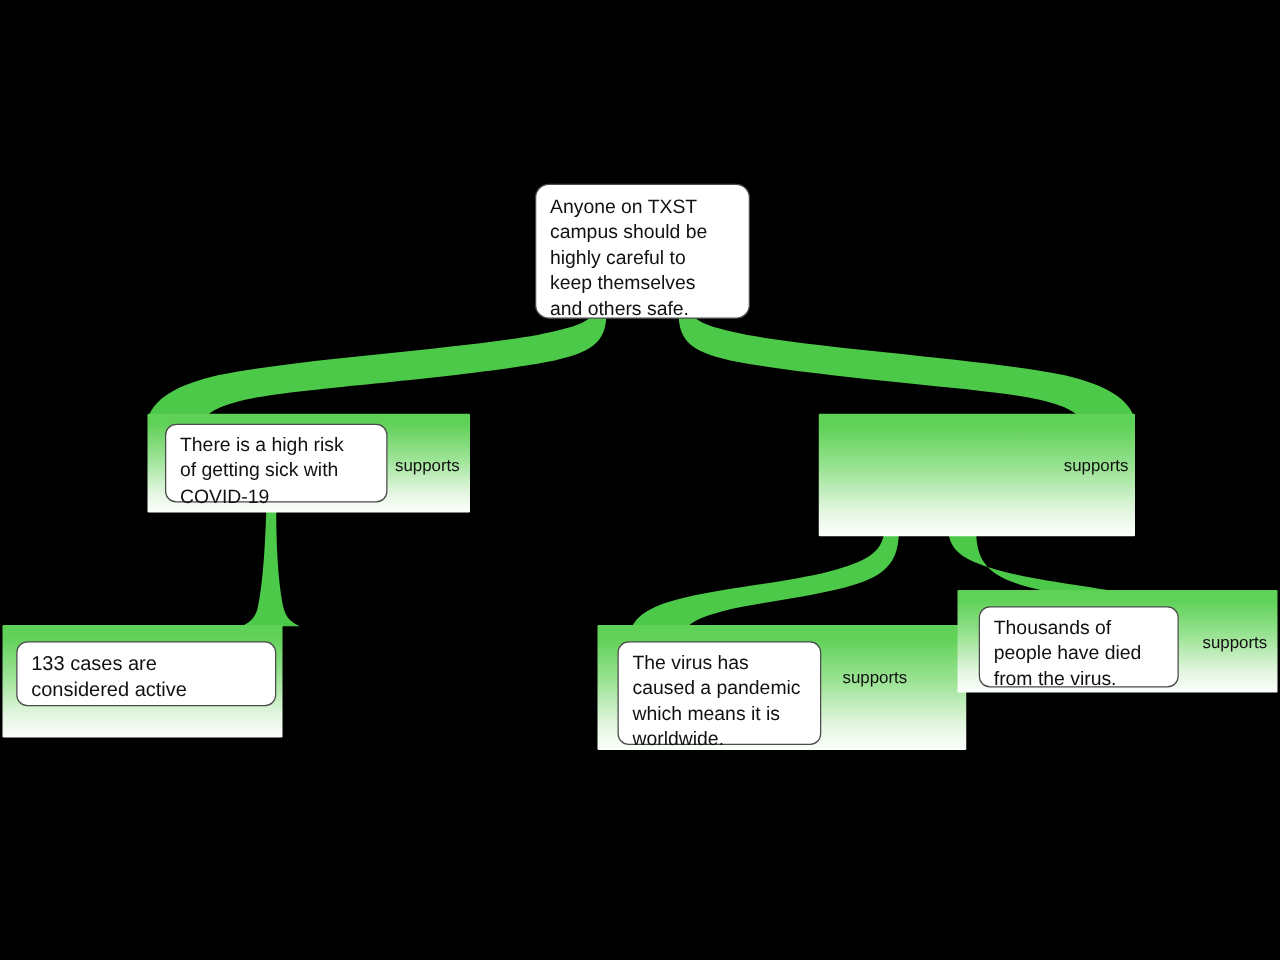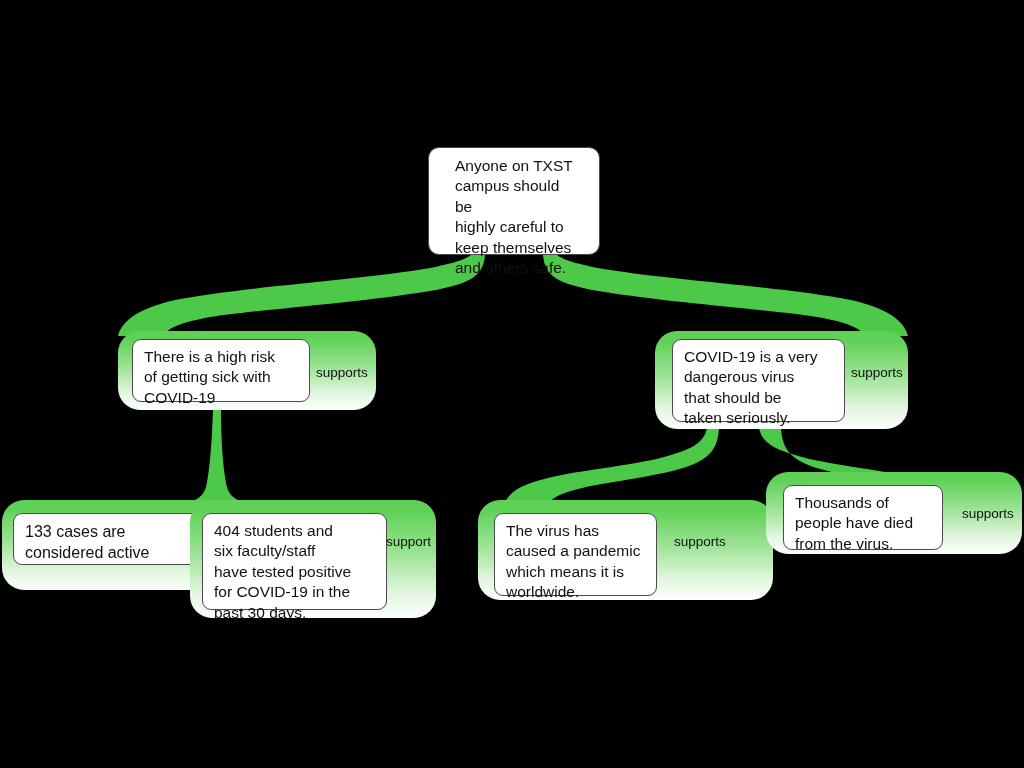--- a/index.html
+++ b/index.html
@@ -23,21 +23,21 @@
     top: 0;
     width: 1024px;
     height: 768px;
     z-index: 1;
   }
 
   
   .card {
     position: absolute;
     z-index: 2;
-    border-radius: 22px;
+    border-radius: 1px;
     background: linear-gradient(to bottom, #5FD157 0%, #7CDC६6 0%, #5FD157 6%, #A4E79C 45%, #E9F8E6 80%, #FDFFFD 100%);
     box-sizing: border-box;
     overflow: hidden;
   }
   
   .card {
     background: linear-gradient(to bottom, #5FD157 0%, #5FD157 10%, #9BE394 45%, #E4F6E1 80%, #FCFFFC 100%);
   }
 
   
@@ -66,21 +66,21 @@
   
   .root-box {
     position: absolute;
     z-index: 3;
     background: #FFFFFF;
     border: 1.6px solid #4A4A4A;
     border-radius: 11px;
     box-sizing: border-box;
     color: #111111;
     line-height: 1.32;
-    padding: 8px 26px;
+    padding: 8px 11px;
     white-space: pre-line;
   }
 </style>
 </head>
 <body>
 
 <div id="stage">
 
   <svg id="links" viewBox="0 0 1024 768" xmlns="http://www.w3.org/2000/svg">
     <g fill="#4DC94A">
@@ -142,41 +142,29 @@
 and others safe.</div>
 
   <div class="card" style="left:118px; top:331px; width:258px; height:79px;">
     <div class="prop" style="left:14px; top:8px; width:178px; height:63px; font-size:15.5px;">There is a high risk
 of getting sick with
 COVID-19</div>
     <div class="role" style="left:198px; top:11px;">supports</div>
   </div>
 
   <div class="card" style="left:655px; top:331px; width:253px; height:98px;">
-    <div class="prop" style="left:17px; top:8px; width:173px; height:83px; font-size:15.5px;">COVID-19 is a very
-dangerous virus
-that should be
-taken seriously.</div>
     <div class="role" style="left:196px; top:11px;">supports</div>
   </div>
 
   <div class="card" style="left:2px; top:500px; width:224px; height:90px;">
     <div class="prop" style="left:11px; top:13px; width:208px; height:52px; font-size:16px;">133 cases are
 considered active</div>
     <div class="role" style="left:196px; top:11px;"></div>
   </div>
 
-  <div class="card" style="left:190px; top:500px; width:246px; height:118px;">
-    <div class="prop" style="left:12px; top:13px; width:185px; height:97px; font-size:15.5px;">404 students and
-six faculty/staff
-have tested positive
-for COVID-19 in the
-past 30 days.</div>
-    <div class="role" style="left:196px; top:11px;">support</div>
-  </div>
 
   <div class="card" style="left:478px; top:500px; width:295px; height:100px;">
     <div class="prop" style="left:16px; top:13px; width:163px; height:83px; font-size:15.5px;">The virus has
 caused a pandemic
 which means it is
 worldwide.</div>
     <div class="role" style="left:196px; top:11px;">supports</div>
   </div>
 
   <div class="card" style="left:766px; top:472px; width:256px; height:82px;">

